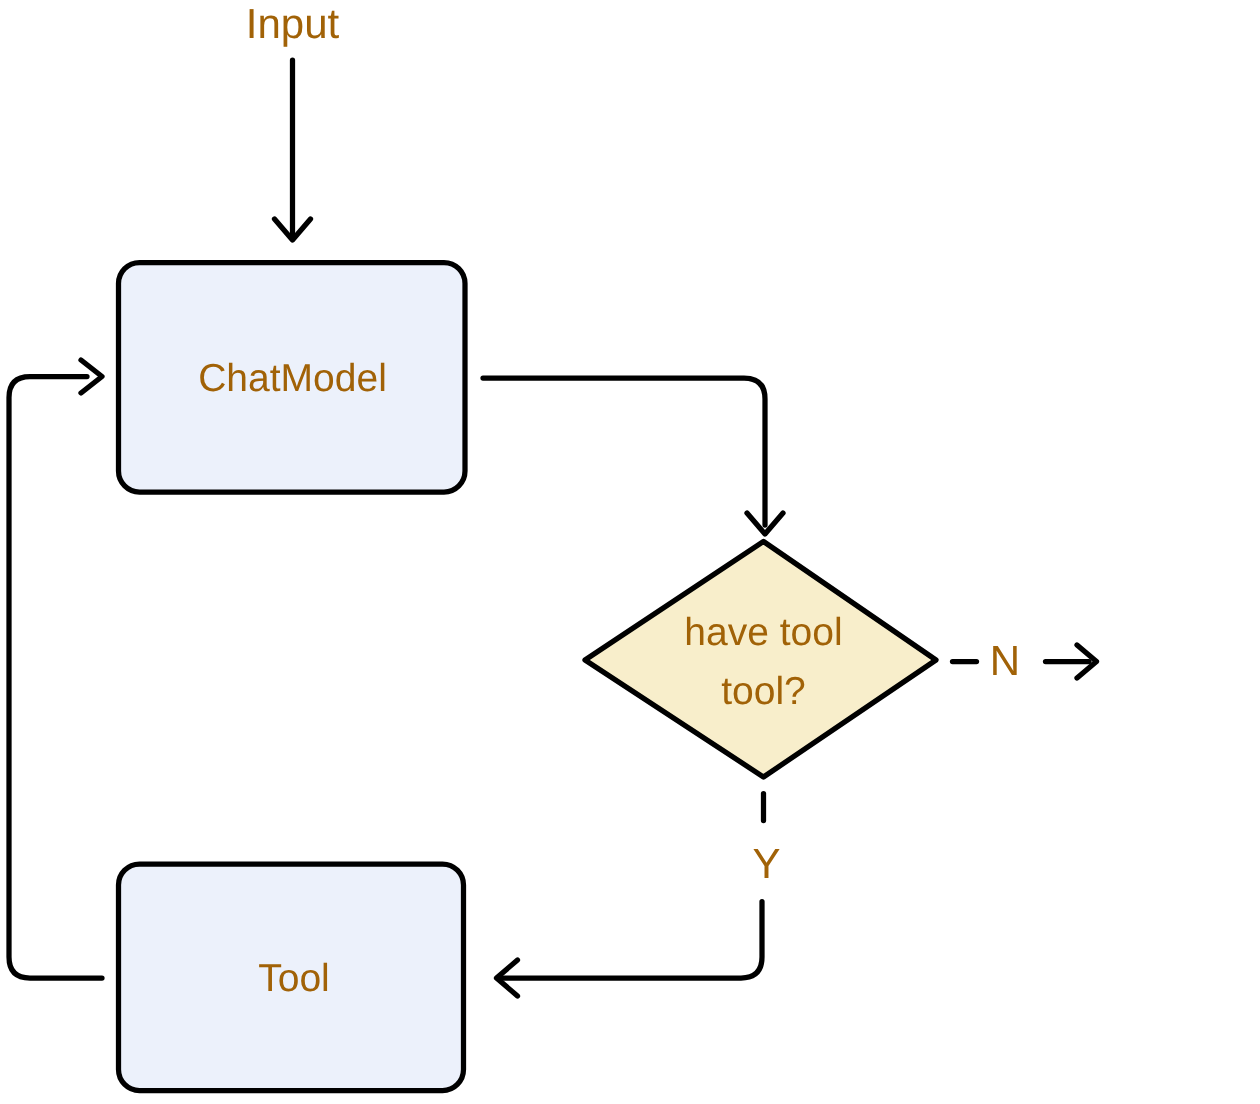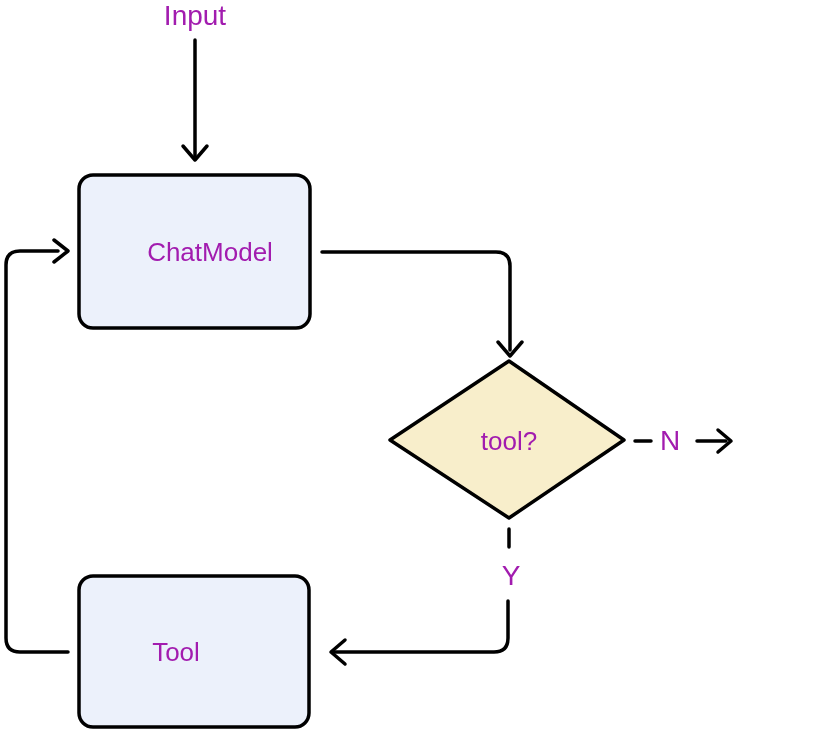--- a/index.html
+++ b/index.html
@@ -37,21 +37,21 @@
   }
   .shape {
     stroke: #000000;
     stroke-width: 3.5;
     stroke-linejoin: round;
   }
   .label {
     position: absolute;
     transform: translate(-50%, -50%);
     white-space: nowrap;
-    color: #a21caf;
+    color: #a16207;
     text-align: center;
   }
   .node-label { font-size: 26px; }
   .edge-label { font-size: 28px; }
   .decision-label { font-size: 26px; line-height: 39px; }
 </style>
 </head>
 <body>
 
 <div class="stage">
@@ -79,26 +79,27 @@
 
     <rect class="shape" x="79" y="175" width="231" height="153" rx="14" ry="14" fill="#ecf1fb"></rect>
 
     <polygon class="shape" points="509,361 624,440 509,518 390,440" fill="#f8eecb"></polygon>
 
     <rect class="shape" x="79" y="576" width="230" height="151" rx="14" ry="14" fill="#ecf1fb"></rect>
   </svg>
 
   <div class="label edge-label" style="left:195px; top:16px;">Input</div>
 
-  <div class="label node-label" style="left:210px; top:252px;">ChatModel</div>
+  <div class="label node-label" style="left:195px; top:252px;">ChatModel</div>
 
   <div class="label decision-label" style="left:509px; top:441px;">
+    <div>have tool</div>
     <div>tool?</div>
   </div>
 
   <div class="label edge-label" style="left:670px; top:441px;">N</div>
 
 
   <div class="label edge-label" style="left:511px; top:576px;">Y</div>
 
-  <div class="label node-label" style="left:176px; top:652px;">Tool</div>
+  <div class="label node-label" style="left:196px; top:652px;">Tool</div>
 
 </div>
 
 </body></html>

